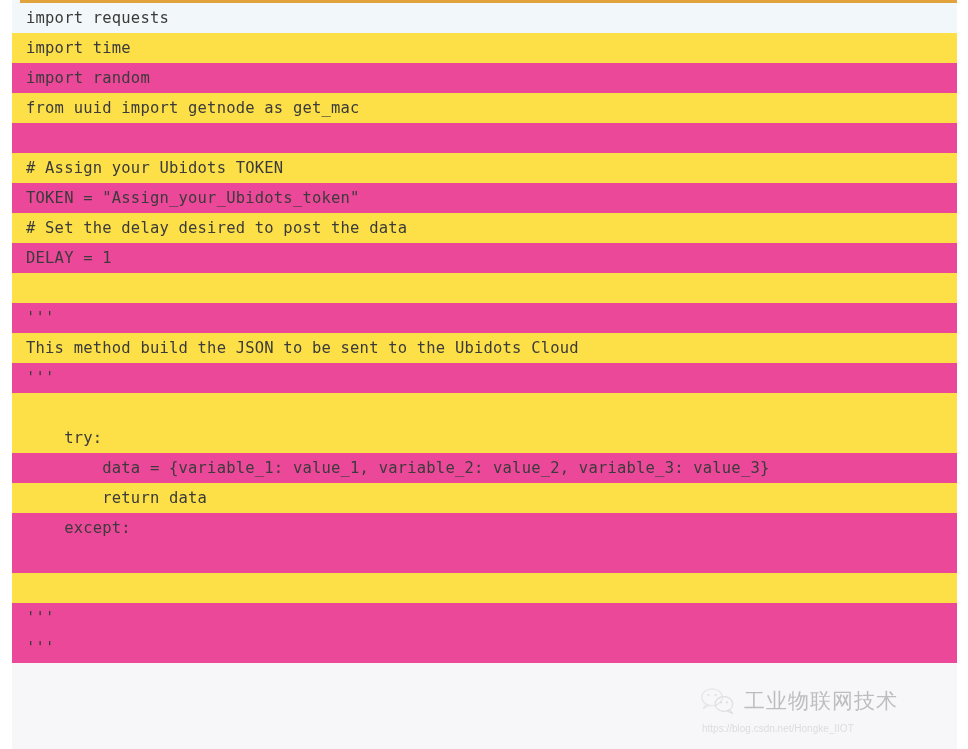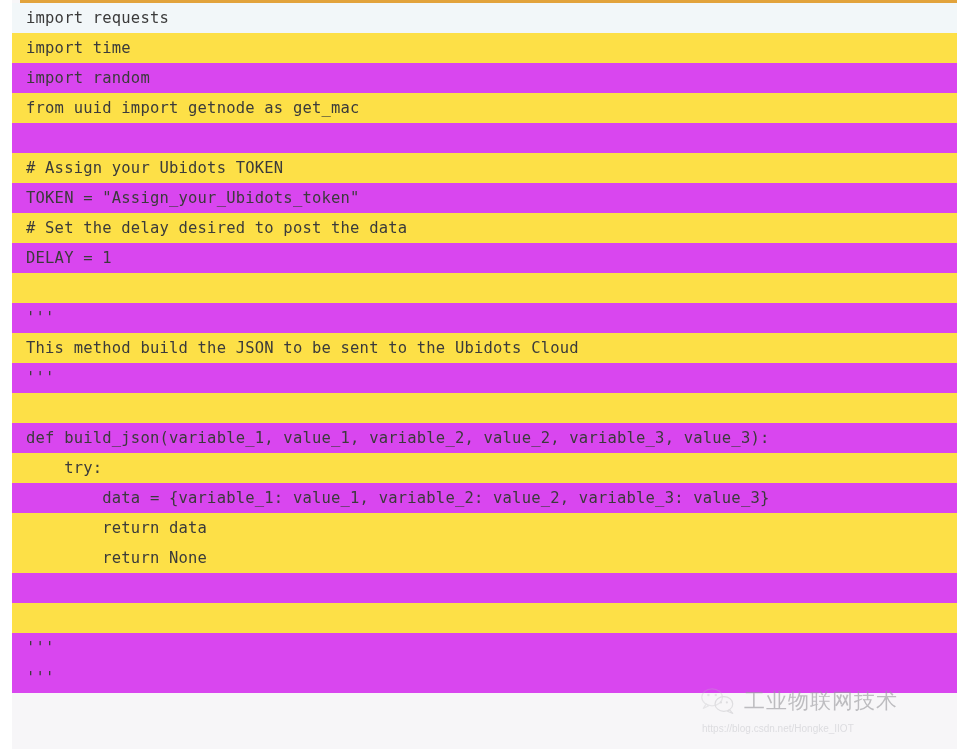--- a/index.html
+++ b/index.html
@@ -57,21 +57,21 @@
     position: relative;
     height: 30px;
     line-height: 30px;
     font-size: 15.5px;
     color: #3b3b3b;
     white-space: pre;
     padding-left: 14px;
     letter-spacing: 0.2px;
     box-sizing: border-box;
   }
-  .line.odd  { background: #d946ef; }
+  .line.odd  { background: #ec4899; }
   .line.even { background: #fde047; }
   .line.first { background: #f2f7f9; }
 
   .line .txt {
     display: inline-block;
     white-space: pre;
   }
 
   
   .watermark {
@@ -149,25 +149,24 @@
         <div class="line odd"><span class="txt"></span></div>
         <div class="line even"><span class="txt"># Assign your Ubidots TOKEN</span></div>
         <div class="line odd"><span class="txt">TOKEN = "Assign_your_Ubidots_token"</span></div>
         <div class="line even"><span class="txt"># Set the delay desired to post the data</span></div>
         <div class="line odd"><span class="txt">DELAY = 1</span></div>
         <div class="line even"><span class="txt"></span></div>
         <div class="line odd"><span class="txt">'''</span></div>
         <div class="line even"><span class="txt">This method build the JSON to be sent to the Ubidots Cloud</span></div>
         <div class="line odd"><span class="txt">'''</span></div>
         <div class="line even"><span class="txt"></span></div>
-        <div class="line odd"><span class="txt">def build_json(variable_1, value_1, variable_2, value_2, variable_3, value_3):</span></div>
         <div class="line even"><span class="txt">    try:</span></div>
         <div class="line odd"><span class="txt">        data = {variable_1: value_1, variable_2: value_2, variable_3: value_3}</span></div>
         <div class="line even"><span class="txt">        return data</span></div>
-        <div class="line even"><span class="txt">        return None</span></div>
+        <div class="line odd"><span class="txt">    except:</span></div>
         <div class="line odd"><span class="txt"></span></div>
         <div class="line even"><span class="txt"></span></div>
         <div class="line odd"><span class="txt">'''</span></div>
         <div class="line odd"><span class="txt">'''</span></div>
       </div>
   </div>
 
   <div class="left-gutter"></div>
   <div class="right-gutter"></div>
 

